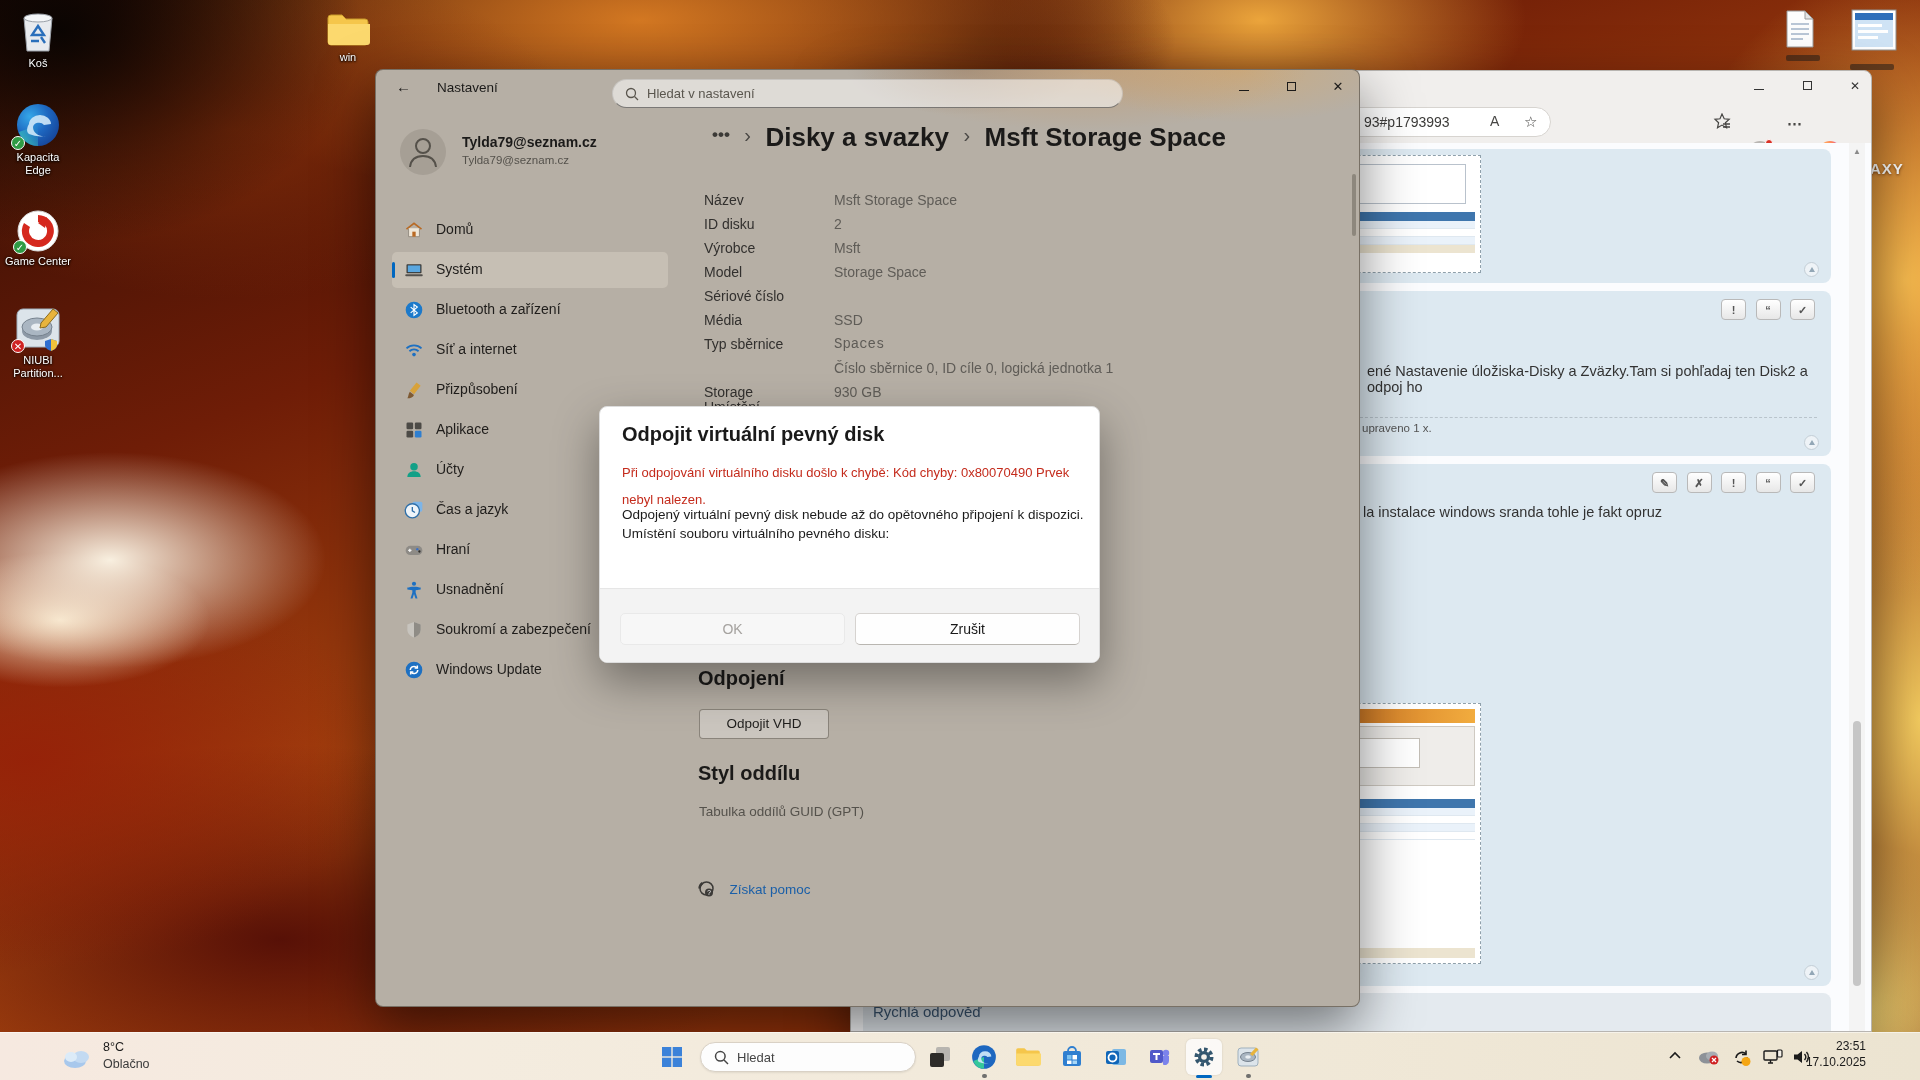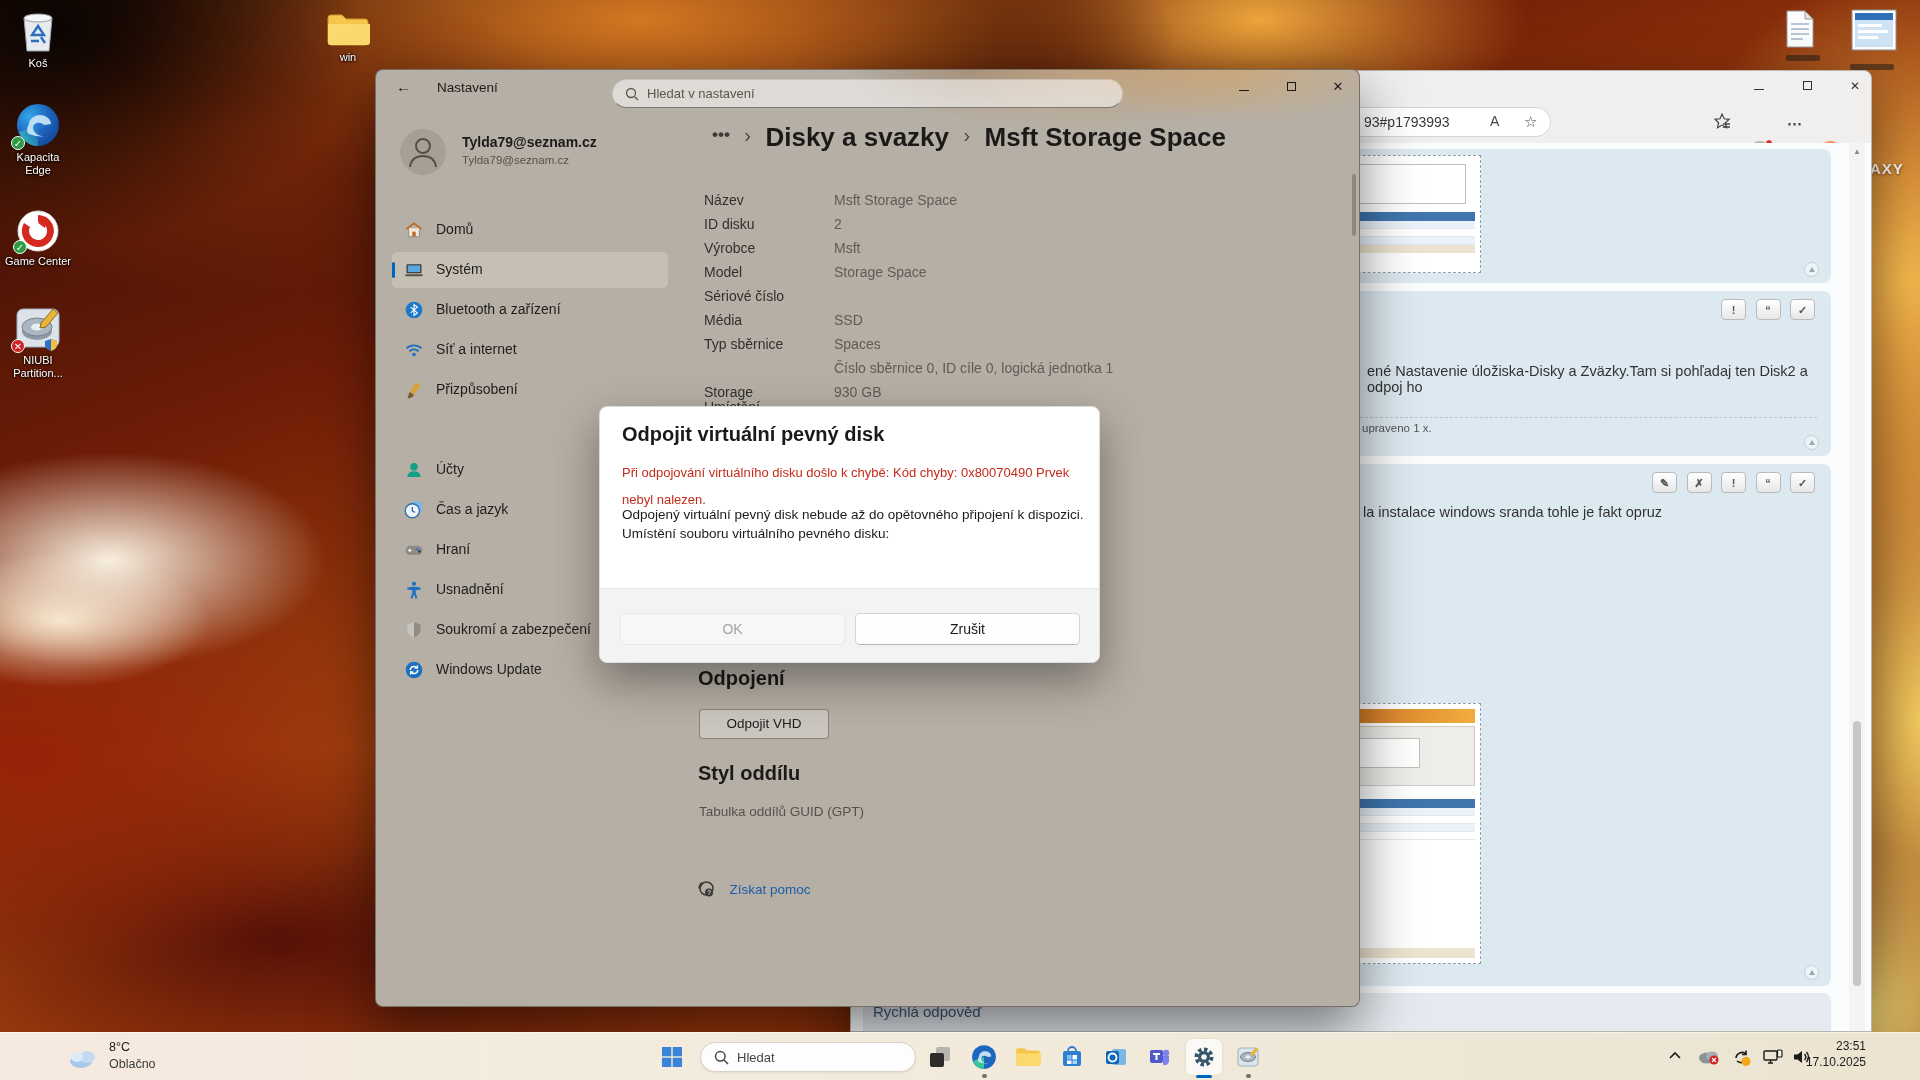--- a/index.html
+++ b/index.html
@@ -349,20 +349,29 @@
         </svg></span>
     <span class="sb-lb">Síť a internet</span>
   </div>
   <div class="sb-item" style="top:302px;">
     <span class="sb-ic"><svg width="20" height="20" viewBox="0 0 24 24">
           <path d="M15 3 l5 4 -8 10 -5-4z" fill="#d8a23a"></path>
           <path d="M7 14 l5 4 c-1 3-4 4-8 4 1.5-2 1-5.5 3-8z" fill="#7e5a33"></path>
         </svg></span>
     <span class="sb-lb">Přizpůsobení</span>
   </div>
+  <div class="sb-item" style="top:342px;">
+    <span class="sb-ic"><svg width="20" height="20" viewBox="0 0 24 24">
+          <rect x="3" y="3" width="8" height="8" rx="1.5" fill="#4c4a46"></rect>
+          <rect x="13" y="3" width="8" height="8" rx="1.5" fill="#4c4a46"></rect>
+          <rect x="3" y="13" width="8" height="8" rx="1.5" fill="#4c4a46"></rect>
+          <rect x="13" y="13" width="8" height="8" rx="1.5" fill="#2f7fd0"></rect>
+        </svg></span>
+    <span class="sb-lb">Aplikace</span>
+  </div>
   <div class="sb-item" style="top:382px;">
     <span class="sb-ic"><svg width="20" height="20" viewBox="0 0 24 24">
           <circle cx="12" cy="8" r="4.5" fill="#13a087"></circle>
           <path d="M4 20.5 c0-4.5 3.5-7 8-7 s8 2.5 8 7z" fill="#13a087"></path>
         </svg></span>
     <span class="sb-lb">Účty</span>
   </div>
   <div class="sb-item" style="top:422px;">
     <span class="sb-ic"><svg width="20" height="20" viewBox="0 0 24 24">
           <rect x="10" y="2" width="12" height="12" rx="2" fill="#7db5e8"></rect>
@@ -420,21 +429,21 @@
       <span class="drow-v" style="top:146px;">2</span>
     <span class="drow-l" style="top:170px;">Výrobce</span>
       <span class="drow-v" style="top:170px;">Msft</span>
     <span class="drow-l" style="top:194px;">Model</span>
       <span class="drow-v" style="top:194px;">Storage Space</span>
     <span class="drow-l" style="top:218px;">Sériové číslo</span>
       <span class="drow-v" style="top:218px;"></span>
     <span class="drow-l" style="top:242px;">Média</span>
       <span class="drow-v" style="top:242px;">SSD</span>
     <span class="drow-l" style="top:266px;">Typ sběrnice</span>
-      <span class="drow-v" style="top:266px;">Spaces</span>
+      <span class="drow-v" style="top:266px;font-family:Liberation Mono, monospace;">Spaces</span>
     <span class="drow-l" style="top:290px;margin-top:39px;">Umístění</span>
       <span class="drow-v" style="top:290px;">Číslo sběrnice 0, ID cíle 0, logická jednotka 1</span>
     <span class="drow-l" style="top:314px;">Storage</span>
       <span class="drow-v" style="top:314px;">930 GB</span>
   </div>
 
   <div class="h2 abs" style="left:322px; top:597px;">Odpojení</div>
   <div class="abs" style="left:323px; top:639px; width:130px; height:30px; background:rgba(255,255,255,.28); border:1px solid rgba(95,88,78,.6); border-radius:4px; text-align:center; line-height:28px; font-size:13.5px; color:#1f1e1c;">Odpojit VHD</div>
   <div class="h2 abs" style="left:322px; top:692px;">Styl oddílu</div>
   <div class="abs" style="left:323px; top:734px; font-size:13.5px; color:#55524c;">Tabulka oddílů GUID (GPT)</div>
@@ -456,21 +465,21 @@
     <div class="abs" style="left:22px; top:98px; width:468px; font-size:13.5px; line-height:19px; color:#1b1b1b;">Odpojený virtuální pevný disk nebude až do opětovného připojení k dispozici. Umístění souboru virtuálního pevného disku:</div>
     <div class="foot">
       <div class="dlg-btn disabled">OK</div>
       <div class="dlg-btn normal">Zrušit</div>
     </div>
   </div>
 </div>
 
 <div id="taskbar" class="abs">
 
-  <div class="abs" style="left:59px; top:4px; width:160px; height:40px;">
+  <div class="abs" style="left:53px; top:4px; width:160px; height:40px;">
     <svg class="abs" style="left:8px; top:10px;" width="34" height="22" viewBox="0 0 34 22">
       <ellipse cx="14" cy="14" rx="11" ry="7" fill="#a8c8ec"></ellipse>
       <ellipse cx="20" cy="10" rx="8" ry="6" fill="#c3daf2"></ellipse>
       <ellipse cx="10" cy="10" rx="6" ry="5" fill="#dcebf8"></ellipse>
     </svg>
     <span class="abs" style="left:50px; top:3px; font-size:12.5px; color:#1b1b1b;">8°C</span>
     <span class="abs" style="left:50px; top:20px; font-size:12.5px; color:#3a3a3a;">Oblačno</span>
   </div>
 
   <div class="tb-item" style="left:656px;">

